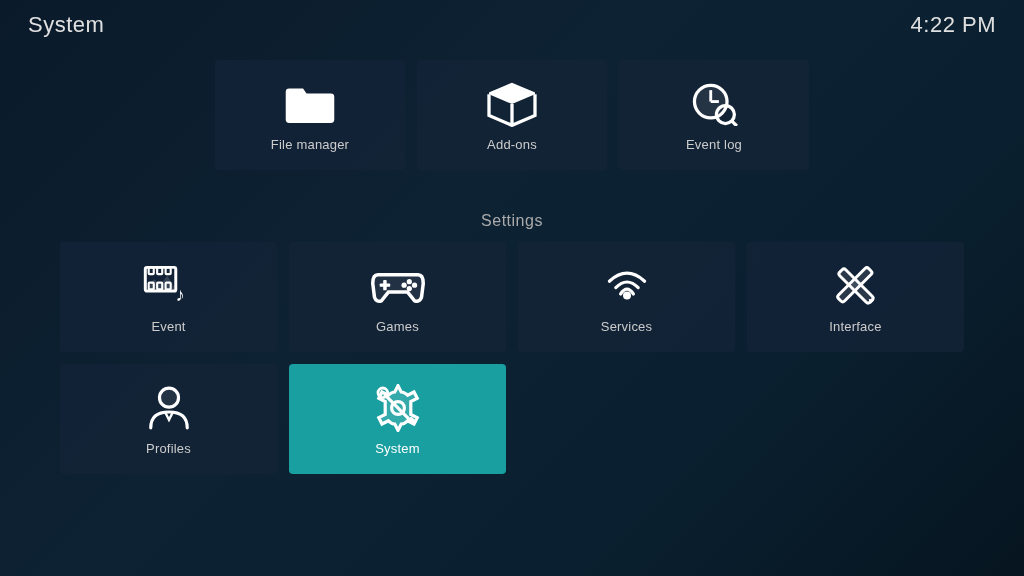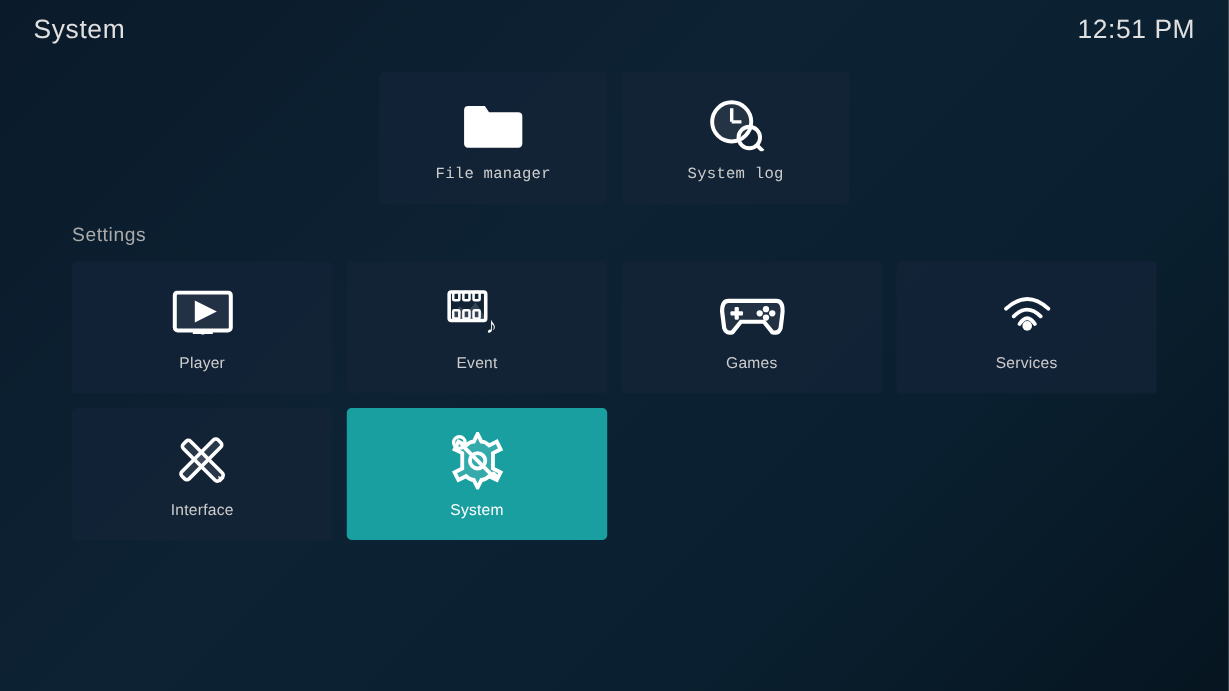--- a/index.html
+++ b/index.html
@@ -60,23 +60,24 @@
       margin-bottom: 18px;
       width: 100%;
       justify-content: center;
     }
 
     
     .settings-label {
       font-size: 16px;
       color: #aaaaaa;
       margin-bottom: 12px;
-      text-align: left;
+      text-align: center;
       width: 100%;
       letter-spacing: 0.5px;
+      margin-top: 24px;
     }
 
     
     .settings-grid {
       display: grid;
       grid-template-columns: repeat(4, 1fr);
       gap: 12px;
       width: 100%;
     }
 
@@ -116,87 +117,87 @@
     }
 
     .tile.active .tile-label {
       color: #ffffff;
     }
 
     
     .top-row .tile {
       flex: 1;
       max-width: 190px;
-      font-family: Liberation Mono, monospace;
     }
 
     
     svg {
       fill: white;
     }
   </style>
 </head>
 <body>
 
 <div class="header">
   <span class="header-title">System</span>
-  <span class="header-time">12:51 PM</span>
+  <span class="header-time">4:22 PM</span>
 </div>
 
 <div class="content">
 
   <div class="top-row">
 
     <div class="tile">
       <div class="tile-icon">
         <svg viewBox="0 0 60 48" width="52" height="42">
 
           <path d="M2,10 Q2,6 6,6 L22,6 L26,12 L54,12 Q58,12 58,16 L58,42 Q58,46 54,46 L6,46 Q2,46 2,42 Z"></path>
         </svg>
       </div>
       <span class="tile-label">File manager</span>
     </div>
 
+    <div class="tile">
+      <div class="tile-icon">
+        <svg viewBox="0 0 60 56" width="52" height="46">
+
+          <polygon points="30,2 58,14 58,16 30,28 2,16 2,14"></polygon>
+          <polyline points="2,16 2,42 30,54 58,42 58,16" fill="none" stroke="white" stroke-width="4"></polyline>
+          <line x1="30" y1="28" x2="30" y2="54" stroke="white" stroke-width="4" fill="none"></line>
+
+          <polygon points="2,14 18,8 30,14 14,20" opacity="0.7"></polygon>
+          <polygon points="58,14 42,8 30,14 46,20" opacity="0.7"></polygon>
+        </svg>
+      </div>
+      <span class="tile-label">Add-ons</span>
+    </div>
 
 
     <div class="tile">
       <div class="tile-icon">
         <svg viewBox="0 0 60 54" width="52" height="44">
 
           <circle cx="26" cy="24" r="20" fill="none" stroke="white" stroke-width="4"></circle>
           <circle cx="26" cy="24" r="20" fill="rgba(255,255,255,0.08)"></circle>
           <line x1="26" y1="24" x2="26" y2="10" stroke="white" stroke-width="3.5"></line>
           <line x1="26" y1="24" x2="36" y2="24" stroke="white" stroke-width="3.5"></line>
 
           <circle cx="44" cy="40" r="11" fill="none" stroke="white" stroke-width="4"></circle>
           <line x1="52" y1="48" x2="58" y2="54" stroke="white" stroke-width="4"></line>
         </svg>
       </div>
-      <span class="tile-label">System log</span>
+      <span class="tile-label">Event log</span>
     </div>
 
   </div>
 
   <div class="settings-label">Settings</div>
 
   <div class="settings-grid">
 
-    <div class="tile">
-      <div class="tile-icon">
-        <svg viewBox="0 0 60 48" width="52" height="40">
-
-          <rect x="2" y="2" width="56" height="38" rx="3" ry="3" fill="none" stroke="white" stroke-width="4"></rect>
-          <rect x="2" y="2" width="56" height="38" rx="3" ry="3" fill="rgba(255,255,255,0.07)"></rect>
-          <polygon points="22,10 22,32 44,21"></polygon>
-          <line x1="20" y1="42" x2="40" y2="42" stroke="white" stroke-width="3"></line>
-          <line x1="30" y1="40" x2="30" y2="44" stroke="white" stroke-width="3"></line>
-        </svg>
-      </div>
-      <span class="tile-label">Player</span>
-    </div>
 
     <div class="tile">
       <div class="tile-icon">
         <svg viewBox="0 0 60 52" width="52" height="44">
 
           <rect x="2" y="4" width="36" height="28" rx="2" fill="none" stroke="white" stroke-width="3.5"></rect>
           <rect x="6" y="4" width="6" height="8" rx="1" fill="none" stroke="white" stroke-width="2.5"></rect>
           <rect x="16" y="4" width="6" height="8" rx="1" fill="none" stroke="white" stroke-width="2.5"></rect>
           <rect x="26" y="4" width="6" height="8" rx="1" fill="none" stroke="white" stroke-width="2.5"></rect>
           <rect x="6" y="22" width="6" height="8" rx="1" fill="none" stroke="white" stroke-width="2.5"></rect>
@@ -252,20 +253,33 @@
           <rect x="22" y="2" width="10" height="50" rx="3" transform="rotate(-45 27 27)" fill="rgba(255,255,255,0.1)"></rect>
           <rect x="20" y="2" width="10" height="50" rx="3" transform="rotate(45 27 27)" fill="none" stroke="white" stroke-width="3.5"></rect>
           <rect x="20" y="2" width="10" height="50" rx="3" transform="rotate(45 27 27)" fill="rgba(255,255,255,0.1)"></rect>
 
           <polygon points="27,48 24,54 30,54" transform="rotate(-45 27 27)"></polygon>
         </svg>
       </div>
       <span class="tile-label">Interface</span>
     </div>
 
+    <div class="tile">
+      <div class="tile-icon">
+        <svg viewBox="0 0 54 58" width="46" height="46">
+
+          <circle cx="27" cy="16" r="12" fill="none" stroke="white" stroke-width="4"></circle>
+          <circle cx="27" cy="16" r="12" fill="rgba(255,255,255,0.08)"></circle>
+          <path d="M4,54 Q4,34 27,34 Q50,34 50,54" fill="none" stroke="white" stroke-width="4" stroke-linecap="round"></path>
+
+          <polyline points="22,34 27,44 32,34" fill="none" stroke="white" stroke-width="3"></polyline>
+        </svg>
+      </div>
+      <span class="tile-label">Profiles</span>
+    </div>
 
     <div class="tile active">
       <div class="tile-icon">
         <svg viewBox="0 0 60 60" width="52" height="48">
 
           <circle cx="30" cy="30" r="8" fill="none" stroke="white" stroke-width="4"></circle>
           <path d="M30,2 L34,10 Q38,10 42,14 L50,10 L54,18 L46,22 Q46,26 46,30 Q46,34 46,38 L54,42 L50,50 L42,46 Q38,50 34,50 L30,58 L26,50 Q22,50 18,46 L10,50 L6,42 L14,38 Q14,34 14,30 Q14,26 14,22 L6,18 L10,10 L18,14 Q22,10 26,10 Z" fill="none" stroke="white" stroke-width="4"></path>
           <path d="M30,2 L34,10 Q38,10 42,14 L50,10 L54,18 L46,22 Q46,26 46,30 Q46,34 46,38 L54,42 L50,50 L42,46 Q38,50 34,50 L30,58 L26,50 Q22,50 18,46 L10,50 L6,42 L14,38 Q14,34 14,30 Q14,26 14,22 L6,18 L10,10 L18,14 Q22,10 26,10 Z" fill="rgba(255,255,255,0.12)"></path>
 
           <line x1="14" y1="14" x2="46" y2="46" stroke="white" stroke-width="4" stroke-linecap="round"></line>

